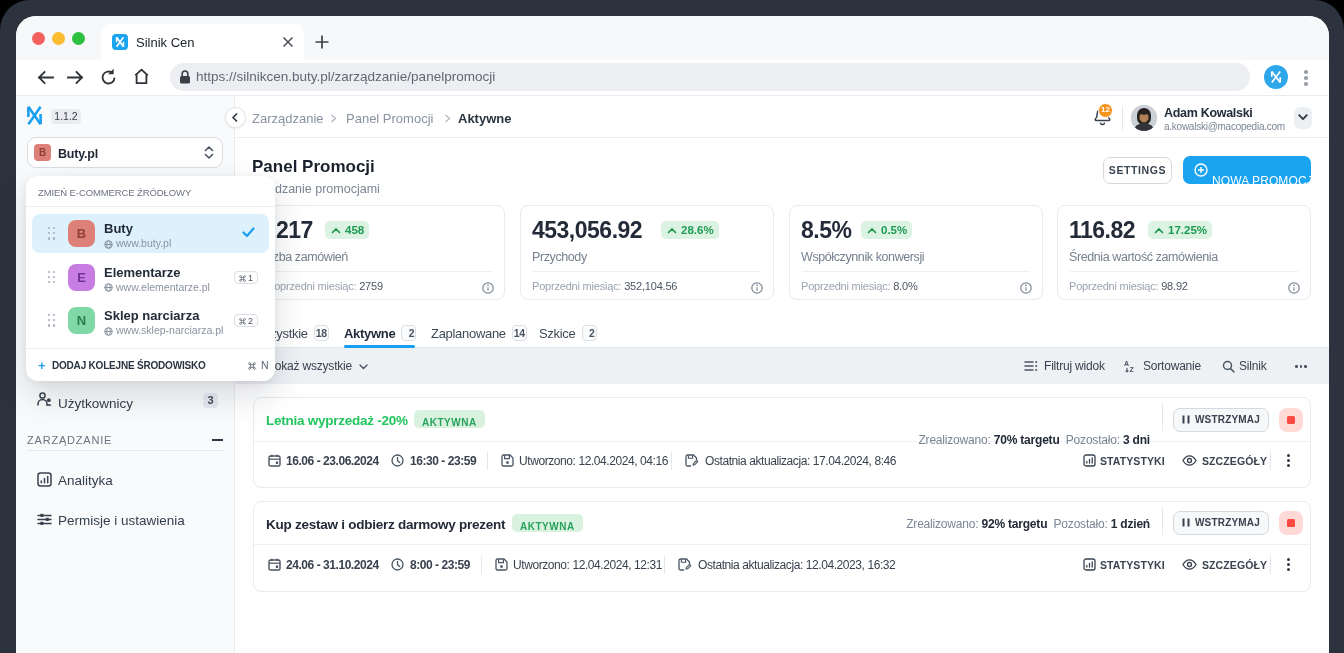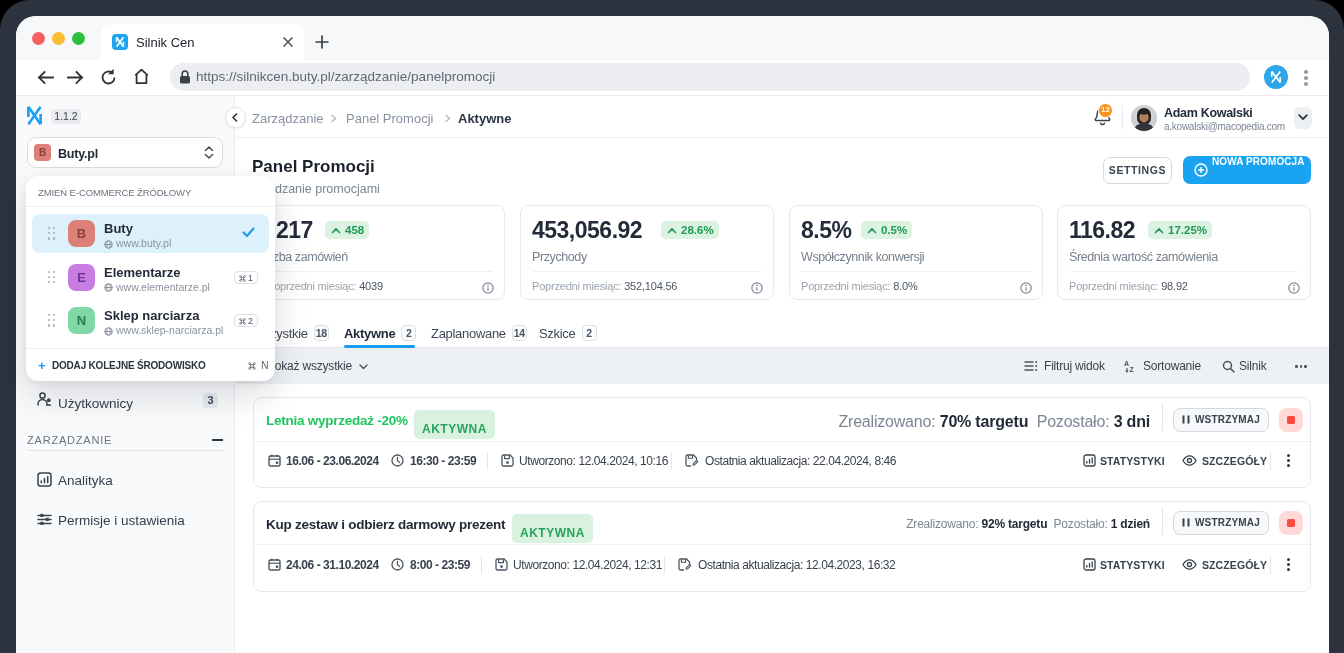--- a/index.html
+++ b/index.html
@@ -27,24 +27,24 @@
 .badge-up { position:absolute; top:221px; height:18px; background:#dcf2e2; border-radius:5px; color:#1d9b52; font-size:11.5px; font-weight:bold; line-height:18px; padding:0 5px 0 20px; }
 .badge-up svg { position:absolute; left:6px; top:5.5px; }
 .cardlabel { position:absolute; top:249.5px; font-size:12.5px; letter-spacing:-0.4px; color:#76808e; }
 .carddiv { position:absolute; top:271px; height:1px; background:#eef1f3; }
 .cardbot { position:absolute; top:280px; font-size:11px; letter-spacing:-0.2px; color:#9aa3ae; }
 .cardbot span { color:#4b5563; }
 .info { position:absolute; top:280px; width:12px; height:12px; }
 .num { position:absolute; top:217px; font-size:23px; font-weight:bold; color:#232b38; letter-spacing:-0.5px;}
 
 .tabitem { position:absolute; top:325px; font-size:13px; letter-spacing:-0.3px; color:#3f4a57; }
-.cnt { display:inline-block; margin-left:6px; min-width:15px; height:16px; border:1px solid #dbdfe4; border-radius:4px; background:#fbfcfd; font-size:10.5px; font-weight:bold; color:#4a5462; text-align:center; line-height:15px; padding:0 1px; vertical-align:1px;}
+.cnt { display:inline-block; margin-left:6px; min-width:15px; height:16px; border:1px solid #dbdfe4; border-radius:4px; background:#fbfcfd; font-size:10.5px; font-weight:bold; color:#4a5462; text-align:right; line-height:15px; padding:0 1px; vertical-align:1px;}
 
 .promo { position:absolute; left:253px; width:1058px; background:#fff; border:1px solid #e7eaee; border-radius:8px; }
-.aktywna { display:inline-block; height:29px; background:#d9f2e0; color:#27a35c; font-size:12px; font-weight:bold; letter-spacing:0.5px; border-radius:5px; line-height:18px; padding:10px 8px; }
+.aktywna { display:inline-block; height:18px; background:#d9f2e0; color:#27a35c; font-size:10px; font-weight:bold; letter-spacing:0.5px; border-radius:5px; line-height:18px; padding:4px 8px; }
 .vsep { position:absolute; width:1px; background:#e4e8ec; }
 .icn { position:absolute; }
 .btn-pause { position:absolute; width:96px; height:24px; background:#f7f8fa; border:1px solid #d3d9de; border-radius:7px; color:#39424e; font-size:10px; font-weight:bold; letter-spacing:0.2px; text-align:center; line-height:22px; }
 .btn-stop { position:absolute; width:24px; height:24px; background:#fed9d5; border-radius:8px; }
 .btn-stop i { position:absolute; left:8px; top:8px; width:8px; height:8px; background:#fa4a42; border-radius:1.5px; }
 .act { font-size:10.5px; font-weight:bold; letter-spacing:0.1px; color:#39424e; }
 
 #panel { position:absolute; left:26px; top:176px; width:249px; height:205px; background:#fff; border-radius:12px; box-shadow:0 14px 34px rgba(16,24,40,0.14), 0 2px 8px rgba(16,24,40,0.06); z-index:40; }
 .pitem { position:absolute; left:6px; width:237px; height:39px; border-radius:8px; }
 .pavatar { position:absolute; left:36px; top:6px; width:27px; height:27px; border-radius:8px; font-size:13px; font-weight:bold; text-align:center; line-height:27px; }
@@ -215,34 +215,34 @@
   </svg>
 
 <div class="t" style="left:252px;top:157px;font-size:17px;font-weight:bold;color:#1a212c;">Panel Promocji</div>
 <div class="t" style="left:243px;top:182px;font-size:12.5px;color:#7b8694;">Zarządzanie promocjami</div>
 <div class="abs" style="left:1103px;top:157px;width:69px;height:27px;background:#fff;border:1px solid #d4d9de;border-radius:7px;font-size:10.5px;font-weight:bold;letter-spacing:0.6px;color:#3a4450;text-align:center;line-height:25px;">SETTINGS</div>
 <div class="abs" style="left:1183px;top:156px;width:128px;height:28px;background:#1aa3f0;border-radius:7px;"></div>
 <svg class="abs" style="left:1194px;top:163px;" width="14" height="14" viewBox="0 0 14 14">
     <circle cx="7" cy="7" r="6" stroke="#fff" stroke-width="1.4" fill="none"></circle>
     <path d="M7 4 V10 M4 7 H10" stroke="#fff" stroke-width="1.4" fill="none"></path>
   </svg>
-<div class="t" style="left:1212px;top:156px;font-size:10px;font-weight:bold;letter-spacing:0.1px;color:#fff;">NOWA PROMOCJA</div>
+<div class="t" style="left:1212px;top:174px;font-size:12px;font-weight:normal;letter-spacing:0.1px;color:#fff;">NOWA PROMOCJA</div>
 
 <div class="card" style="left:252px;width:253px;"></div>
 <div class="card" style="left:520px;width:254px;"></div>
 <div class="card" style="left:789px;width:254px;"></div>
 <div class="card" style="left:1057px;width:254px;"></div>
 
 <div class="num" style="left:276px;">217</div>
 <div class="badge-up" style="left:325px;">458<svg width="10" height="8" viewBox="0 0 10 8">
       <path d="M1.5 5.5 L5 2 L8.5 5.5" stroke="#219653" stroke-width="1.7" fill="none" stroke-linecap="round"></path>
     </svg></div>
 <div class="cardlabel" style="left:258px;">Liczba zamówień</div>
 <div class="carddiv" style="left:265px;width:227px;"></div>
-<div class="cardbot" style="left:267px;">Poprzedni miesiąc: <span>4039</span></div>
+<div class="cardbot" style="left:267px;">Poprzedni miesiąc: <span>2759</span></div>
 <div class="info" style="left:482px;"><svg width="12" height="12" viewBox="0 0 12 12">
       <circle cx="6" cy="6" r="5.2" stroke="#7d8795" stroke-width="1.2" fill="none"></circle>
       <line x1="6" y1="5.2" x2="6" y2="8.8" stroke="#7d8795" stroke-width="1.2"></line>
       <circle cx="6" cy="3.4" r="0.8" fill="#7d8795"></circle>
     </svg></div>
 
 <div class="num" style="left:532px;">453,056.92</div>
 <div class="badge-up" style="left:661px;">28.6%<svg width="10" height="8" viewBox="0 0 10 8">
       <path d="M1.5 5.5 L5 2 L8.5 5.5" stroke="#219653" stroke-width="1.7" fill="none" stroke-linecap="round"></path>
     </svg></div>
@@ -316,21 +316,21 @@
 <div class="abs" style="left:1295px;top:365px;width:12px;height:3px;">
 <i class="abs" style="width:2.6px;height:2.6px;border-radius:50%;background:#4a5462;left:0;"></i>
 <i class="abs" style="width:2.6px;height:2.6px;border-radius:50%;background:#4a5462;left:4.6px;"></i>
 <i class="abs" style="width:2.6px;height:2.6px;border-radius:50%;background:#4a5462;left:9.2px;"></i>
 </div>
 
 <div class="promo" style="top:397px;height:91px;"></div>
 <div class="abs" style="left:254px;top:441px;width:1056px;height:1px;background:#eef0f3;"></div>
 <div class="t" style="left:266px;top:412.5px;font-size:13.5px;letter-spacing:-0.25px;font-weight:bold;color:#22c55e;text-align:center;">Letnia wyprzedaż -20%</div>
 <div class="abs" style="left:414px;top:410px;"><span class="aktywna">AKTYWNA</span></div>
-<div class="t" style="right:194px;top:413px;font-size:16px;letter-spacing:-0.2px;color:#7b8694;text-align:center;">Zrealizowano: <b style="color:#232b38;">70% targetu</b>&nbsp;&nbsp;Pozostało: <b style="color:#232b38;">3 dni</b></div>
+<div class="t" style="right:194px;top:433px;font-size:12px;letter-spacing:-0.2px;color:#7b8694;text-align:center;">Zrealizowano: <b style="color:#232b38;">70% targetu</b>&nbsp;&nbsp;Pozostało: <b style="color:#232b38;">3 dni</b></div>
 <div class="vsep" style="left:1162px;top:403px;height:28px;"></div>
 <div class="btn-pause" style="left:1173px;top:408px;"><svg style="vertical-align:-1px;margin-right:5px;" width="8" height="9" viewBox="0 0 8 9">
       <path d="M1.5 0.5 V8.5 M6.5 0.5 V8.5" stroke="#39424e" stroke-width="2" fill="none"></path>
     </svg>WSTRZYMAJ</div>
 <div class="btn-stop" style="left:1279px;top:408px;">
     <i></i>
   </div>
 
 <svg class="icn" style="left:268px;top:454px;" width="13" height="13" viewBox="0 0 13 13">
     <rect x="1" y="2" width="11" height="10" rx="1.6" stroke="#4a5462" stroke-width="1.4" fill="none"></rect>
@@ -343,29 +343,29 @@
     <circle cx="6.5" cy="6.5" r="5.5" stroke="#4a5462" stroke-width="1.3" fill="none"></circle>
     <path d="M6.5 3.5 V6.8 L8.7 8.6" stroke="#4a5462" stroke-width="1.3" fill="none" stroke-linecap="round"></path>
   </svg>
 <div class="t" style="left:410px;top:454px;font-size:12px;letter-spacing:-0.45px;font-weight:bold;color:#39424e;">16:30 - 23:59</div>
 <div class="vsep" style="left:487px;top:452px;height:18px;"></div>
 <svg class="icn" style="left:501px;top:454px;" width="13" height="13" viewBox="0 0 13 13">
     <path d="M1 2.5 a1.5 1.5 0 0 1 1.5 -1.5 H9 L12 4 V10.5 a1.5 1.5 0 0 1 -1.5 1.5 H2.5 A1.5 1.5 0 0 1 1 10.5 z" stroke="#4a5462" stroke-width="1.3" fill="none"></path>
     <path d="M3.6 1.4 V4.6 H8.4 V1.4" stroke="#4a5462" stroke-width="1.2" fill="none"></path>
     <circle cx="6.5" cy="8.6" r="1.4" fill="#4a5462"></circle>
   </svg>
-<div class="t" style="left:519px;top:454px;font-size:12px;letter-spacing:-0.42px;color:#39424e;">Utworzono: 12.04.2024, 10:16</div>
+<div class="t" style="left:519px;top:454px;font-size:12px;letter-spacing:-0.42px;color:#39424e;">Utworzono: 12.04.2024, 04:16</div>
 <div class="vsep" style="left:671px;top:452px;height:18px;"></div>
 <svg class="icn" style="left:685px;top:454px;" width="14" height="13" viewBox="0 0 14 13">
     <path d="M1 2.5 a1.5 1.5 0 0 1 1.5 -1.5 H8.5 L11.5 4 V6" stroke="#4a5462" stroke-width="1.3" fill="none"></path>
     <path d="M1 2.5 V10.5 a1.5 1.5 0 0 0 1.5 1.5 H6" stroke="#4a5462" stroke-width="1.3" fill="none"></path>
     <path d="M3.4 1.4 V4.2 H7.6 V1.4" stroke="#4a5462" stroke-width="1.1" fill="none"></path>
     <path d="M12.8 7.6 L9.6 10.8 L8 11.2 L8.4 9.6 L11.6 6.4 z" stroke="#4a5462" stroke-width="1.1" fill="none" stroke-linejoin="round"></path>
   </svg>
-<div class="t" style="left:705px;top:454px;font-size:12px;letter-spacing:-0.42px;color:#39424e;">Ostatnia aktualizacja: 22.04.2024, 8:46</div>
+<div class="t" style="left:705px;top:454px;font-size:12px;letter-spacing:-0.42px;color:#39424e;">Ostatnia aktualizacja: 17.04.2024, 8:46</div>
 <svg class="icn" style="left:1083px;top:454px;" width="13" height="13" viewBox="0 0 13 13">
     <rect x="1" y="1" width="11" height="11" rx="2" stroke="#39424e" stroke-width="1.3" fill="none"></rect>
     <path d="M3.8 9 V7.5 M6.5 9 V5.5 M9.2 9 V4" stroke="#39424e" stroke-width="1.3" fill="none" stroke-linecap="round"></path>
   </svg>
 <div class="t act" style="left:1100px;top:455px;">STATYSTYKI</div>
 <svg class="icn" style="left:1182px;top:455px;" width="15" height="11" viewBox="0 0 15 11">
     <path d="M1 5.5 C3 2 5 0.8 7.5 0.8 C10 0.8 12 2 14 5.5 C12 9 10 10.2 7.5 10.2 C5 10.2 3 9 1 5.5 z" stroke="#39424e" stroke-width="1.3" fill="none"></path>
     <circle cx="7.5" cy="5.5" r="2" stroke="#39424e" stroke-width="1.3" fill="none"></circle>
   </svg>
 <div class="t act" style="left:1202px;top:455px;">SZCZEGÓŁY</div>

